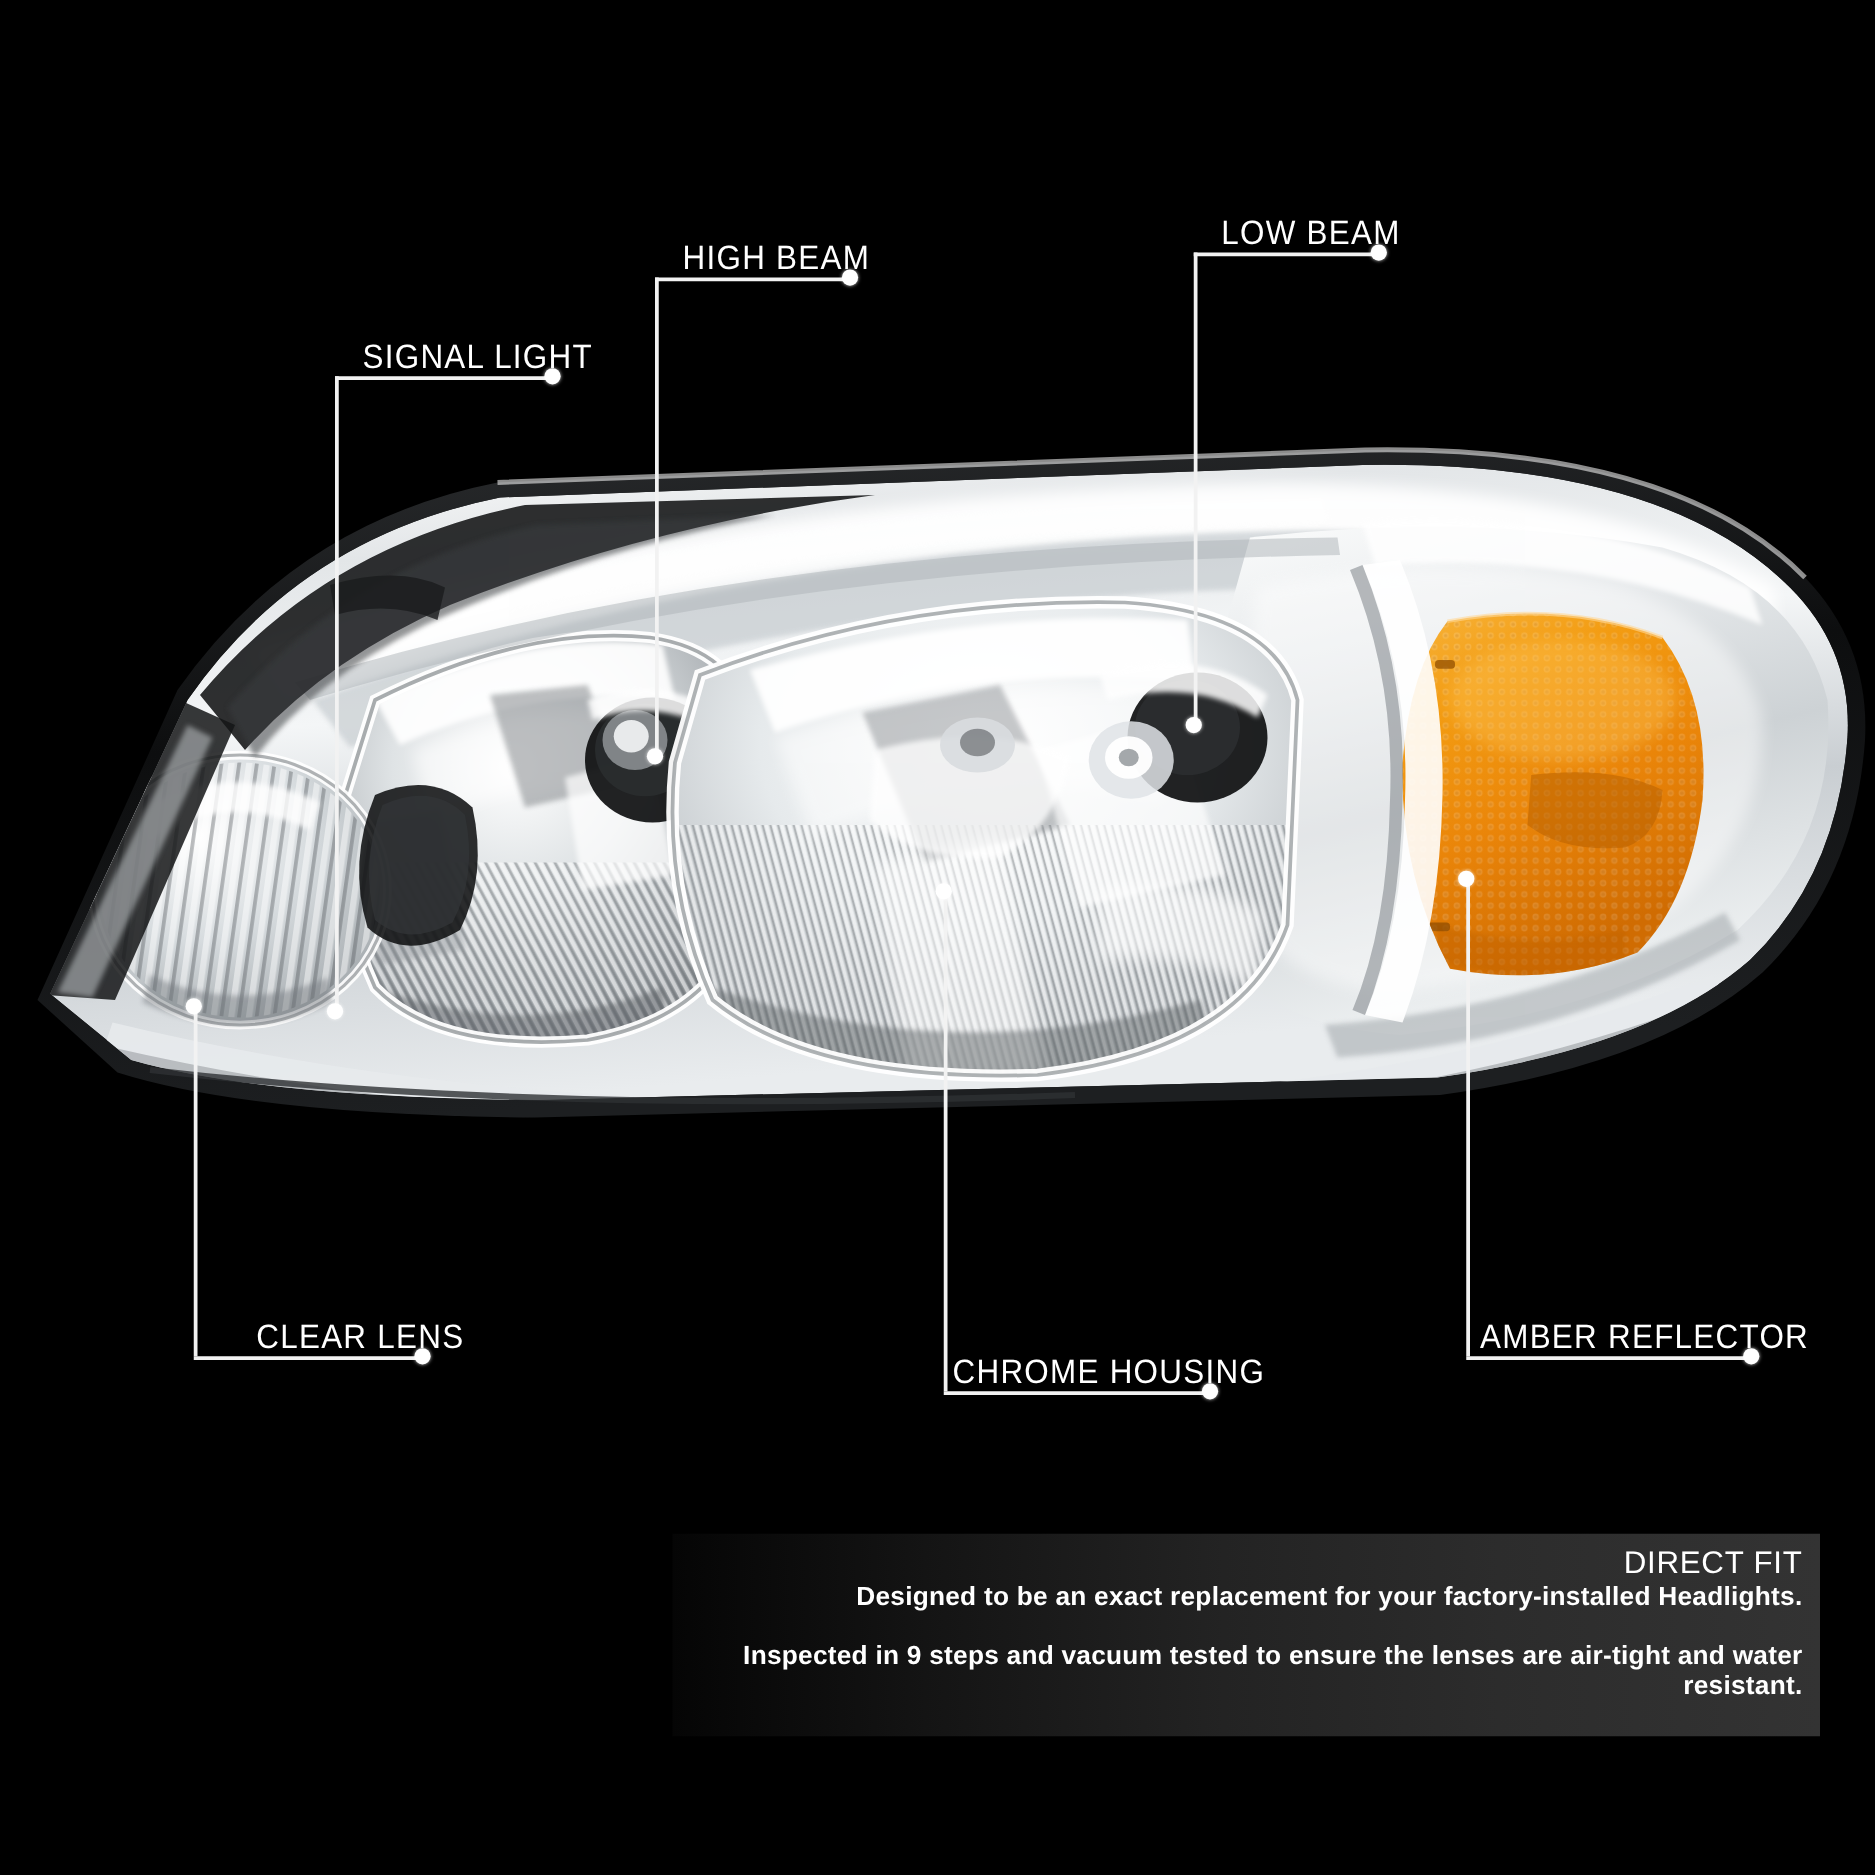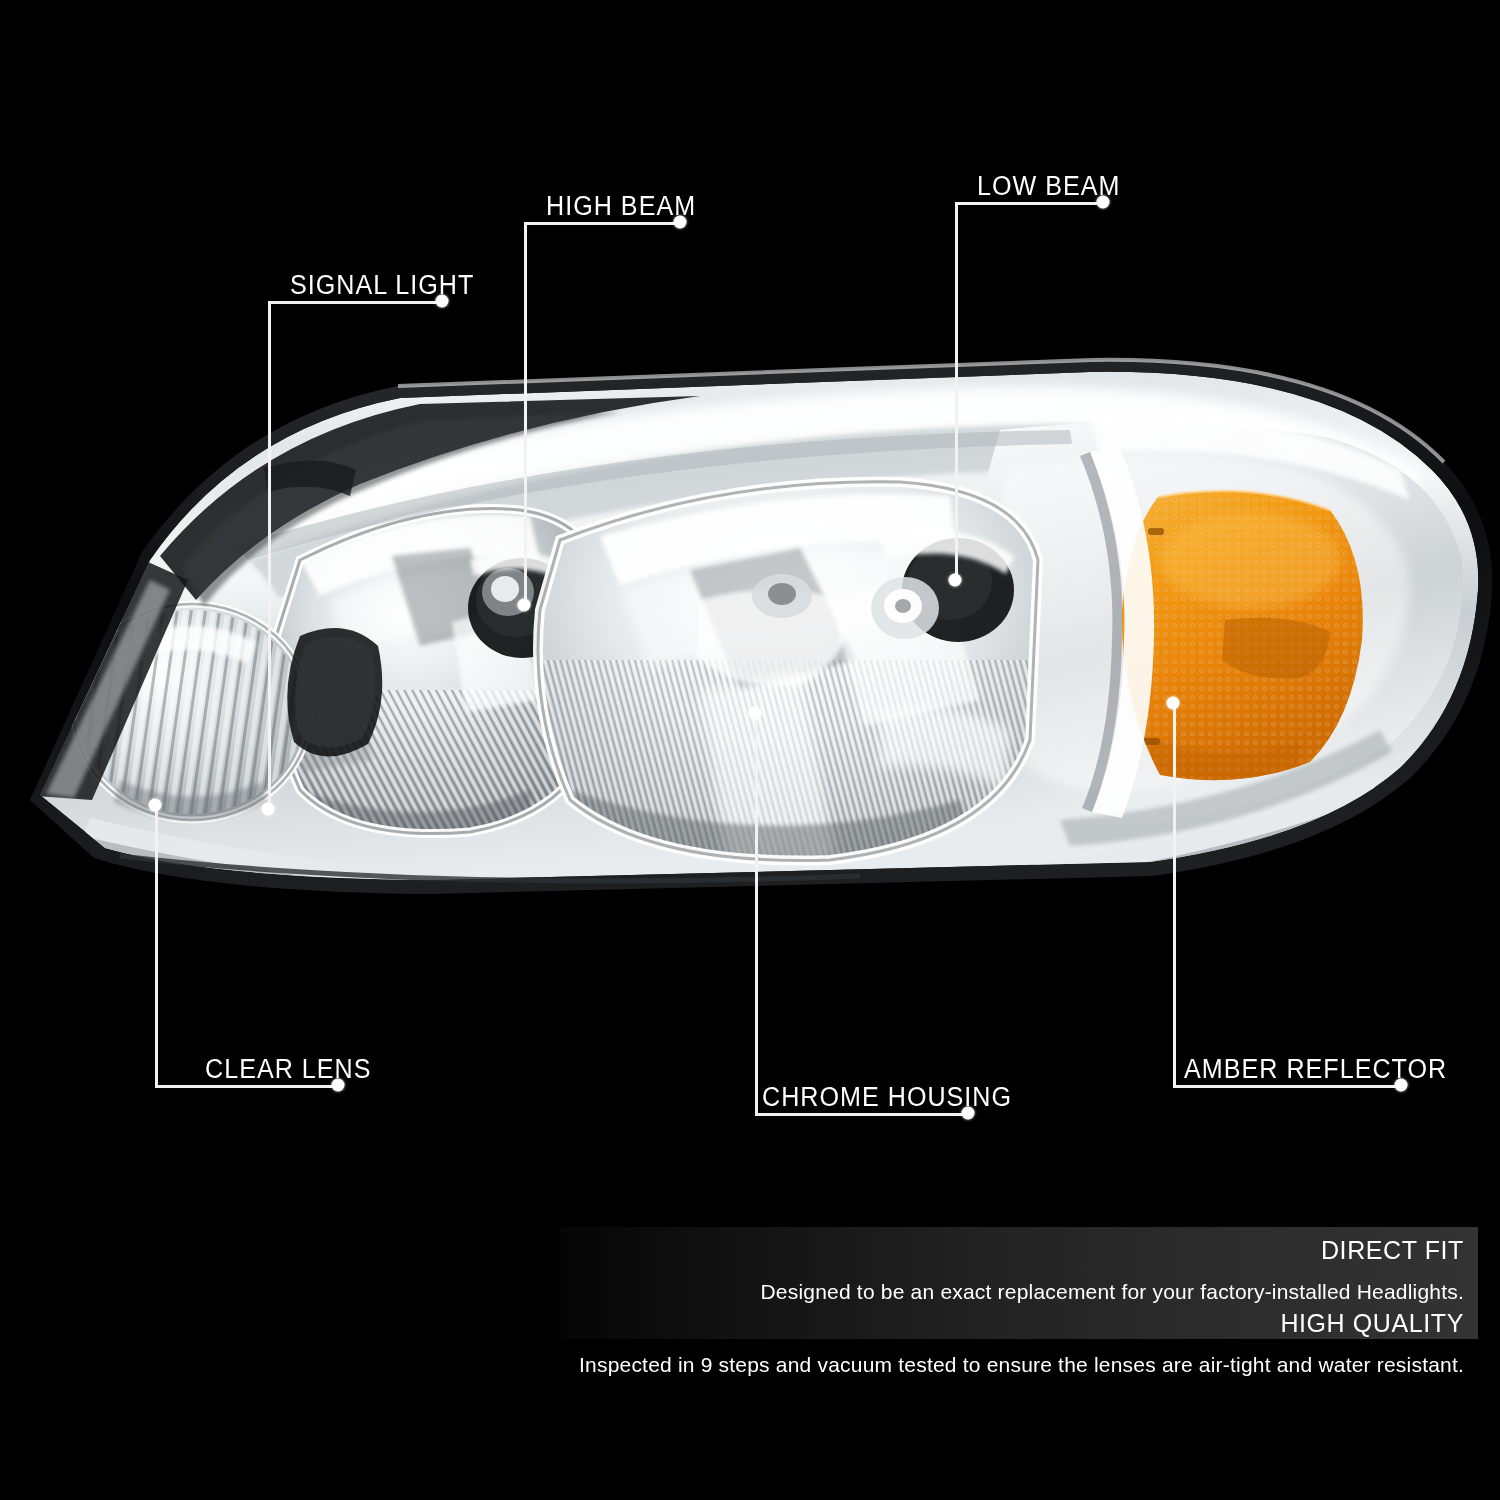--- a/index.html
+++ b/index.html
@@ -17,25 +17,25 @@
   .cl-v{width:3px;}
   .cl-dot{position:absolute;width:13px;height:13px;border-radius:50%;
           background:#ffffff;transform:translate(-50%,-50%);
           box-shadow:0 0 3px rgba(255,255,255,.8);}
   .cl-label{position:absolute;color:#fff;white-space:nowrap;
             font-family:"Liberation Sans",sans-serif;
             font-size:27px;letter-spacing:1.1px;font-weight:400;
             transform:scaleX(.93);transform-origin:left bottom;}
 
   
-  #infopanel{position:absolute;left:560px;top:1227px;width:918px;height:112px;
+  #infopanel{position:absolute;left:538px;top:1227px;width:918px;height:162px;
              background:linear-gradient(to right,#050505 0%,#141414 22%,#232323 48%,#2c2c2c 72%,#333 100%);}
   .ip-block{position:absolute;right:14px;text-align:right;color:#fff;}
   .ip-head{font-size:25px;letter-spacing:.6px;line-height:1.05;}
-  .ip-sub{font-size:21px;letter-spacing:.2px;line-height:1.15;margin-top:17px;font-weight:400;}
+  .ip-sub{font-size:21px;letter-spacing:.2px;line-height:1.15;margin-top:3px;font-weight:700;}
 </style>
 </head>
 <body>
 
 <div id="stage">
 
   <svg id="product" viewBox="0 0 1500 1500">
     <defs>
 
       <linearGradient id="gLens" x1="0" y1="0" x2="0.25" y2="1">
@@ -275,18 +275,17 @@
       <div class="cl-dot" style="left: 1173px; top: 703px;"></div>
       <div class="cl-label" style="left: 1184px; top: 1054px;">AMBER REFLECTOR</div>
     </div>
 
   <div id="infopanel">
     <div class="ip-block" style="top:10px;">
       <div class="ip-head">DIRECT FIT</div>
       <div class="ip-sub">Designed to be an exact replacement for your factory-installed Headlights.</div>
     </div>
     <div class="ip-block" style="top:83px;">
-      <div class="ip-head">HIGH QUALITY</div>
       <div class="ip-sub">Inspected in 9 steps and vacuum tested to ensure the lenses are air-tight and water resistant.</div>
     </div>
   </div>
 
 </div>
 
 </body></html>

